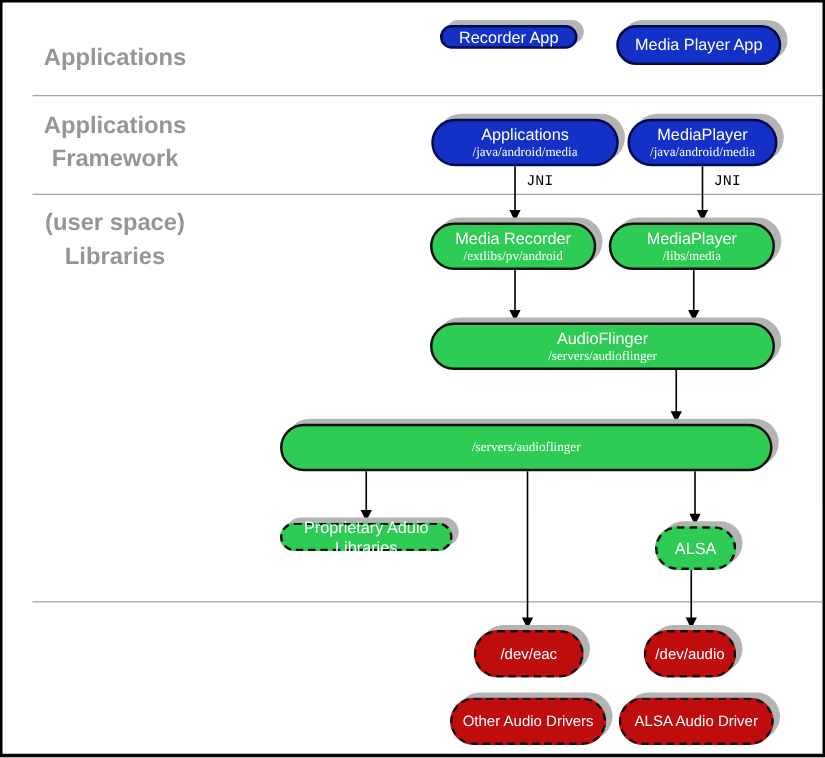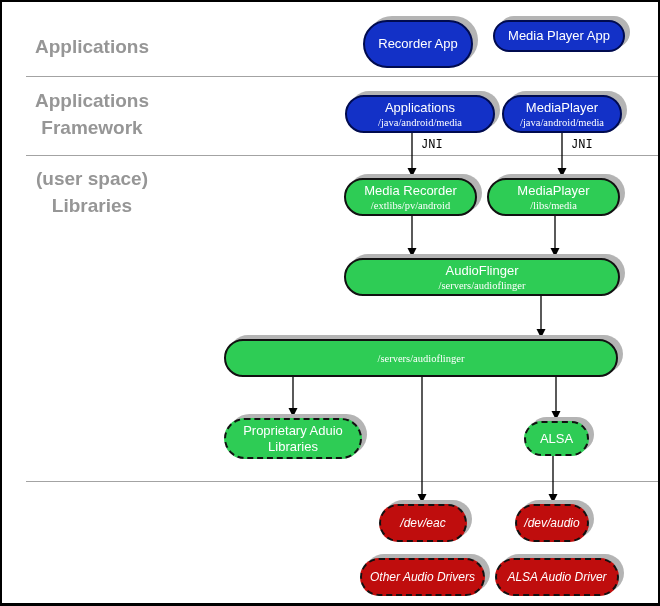--- a/index.html
+++ b/index.html
@@ -42,21 +42,21 @@
     border-radius:999px;
     color:#ffffff;
     display:flex;flex-direction:column;
     align-items:center;justify-content:center;
     text-align:center;
     box-shadow:5px -4px 0 0 var(--shadow-gray);
     z-index:4;
   }
   .node .title{font-size:13px;line-height:16px;}
   .node .subtitle{font-size:10.5px;line-height:13px;font-family:Liberation Serif, serif;}
-  .node.small .title{font-size:12px;line-height:14px;font-style:italic;}
+  .node.small .title{font-size:12px;line-height:14px;}
   .blue{background:var(--app-blue);border:2px solid var(--blue-border);}
   .green{background:var(--lib-green);border:2px solid var(--node-border);}
   .red{background:var(--kernel-red);border:2px solid var(--node-border);}
   .dashed{border-style:dashed;}
   .jni-label{
     position:absolute;
     font-size:12px;color:#000;z-index:5;white-space:nowrap;font-family:Liberation Mono, monospace;
   }
 </style>
 </head>
@@ -115,21 +115,21 @@
     </g>
     <g>
       <line x1="551" y1="454" x2="551" y2="493" stroke="#000" stroke-width="1.3"></line>
       <polygon points="546.5,492 555.5,492 551,501" fill="#000"></polygon>
     </g>
   </svg>
 
   <span class="jni-label" style="left:419px;top:136px">JNI</span>
   <span class="jni-label" style="left:569px;top:136px">JNI</span>
 
-  <div class="node blue" style="left:361px;top:18px;width:110px;height:48px">
+  <div class="node blue" style="left:350px;top:18px;width:110px;height:19px">
     <span class="title">Recorder App</span>
   </div>
   <div class="node blue" style="left:491px;top:18px;width:132px;height:32px">
     <span class="title">Media Player App</span>
   </div>
 
   <div class="node blue" style="left:343px;top:93px;width:150px;height:38px">
     <span class="title">Applications</span>
     <span class="subtitle">/java/android/media</span>
   </div>
@@ -146,21 +146,21 @@
     <span class="title">MediaPlayer</span>
     <span class="subtitle">/libs/media</span>
   </div>
   <div class="node green" style="left:342px;top:256px;width:276px;height:38px">
     <span class="title">AudioFlinger</span>
     <span class="subtitle">/servers/audioflinger</span>
   </div>
   <div class="node green" style="left:222px;top:337px;width:394px;height:38px">
     <span class="subtitle">/servers/audioflinger</span>
   </div>
-  <div class="node green dashed" style="left:222px;top:416px;width:138px;height:41px;padding:0 14px">
+  <div class="node green dashed" style="left:222px;top:416px;width:138px;height:23px;padding:0 14px">
     <span class="title">Proprietary Aduio Libraries</span>
   </div>
   <div class="node green dashed" style="left:522px;top:419px;width:65px;height:35px">
     <span class="title">ALSA</span>
   </div>
 
   <div class="node red dashed small" style="left:377px;top:502px;width:88px;height:38px">
     <span class="title">/dev/eac</span>
   </div>
   <div class="node red dashed small" style="left:513px;top:502px;width:74px;height:38px">

